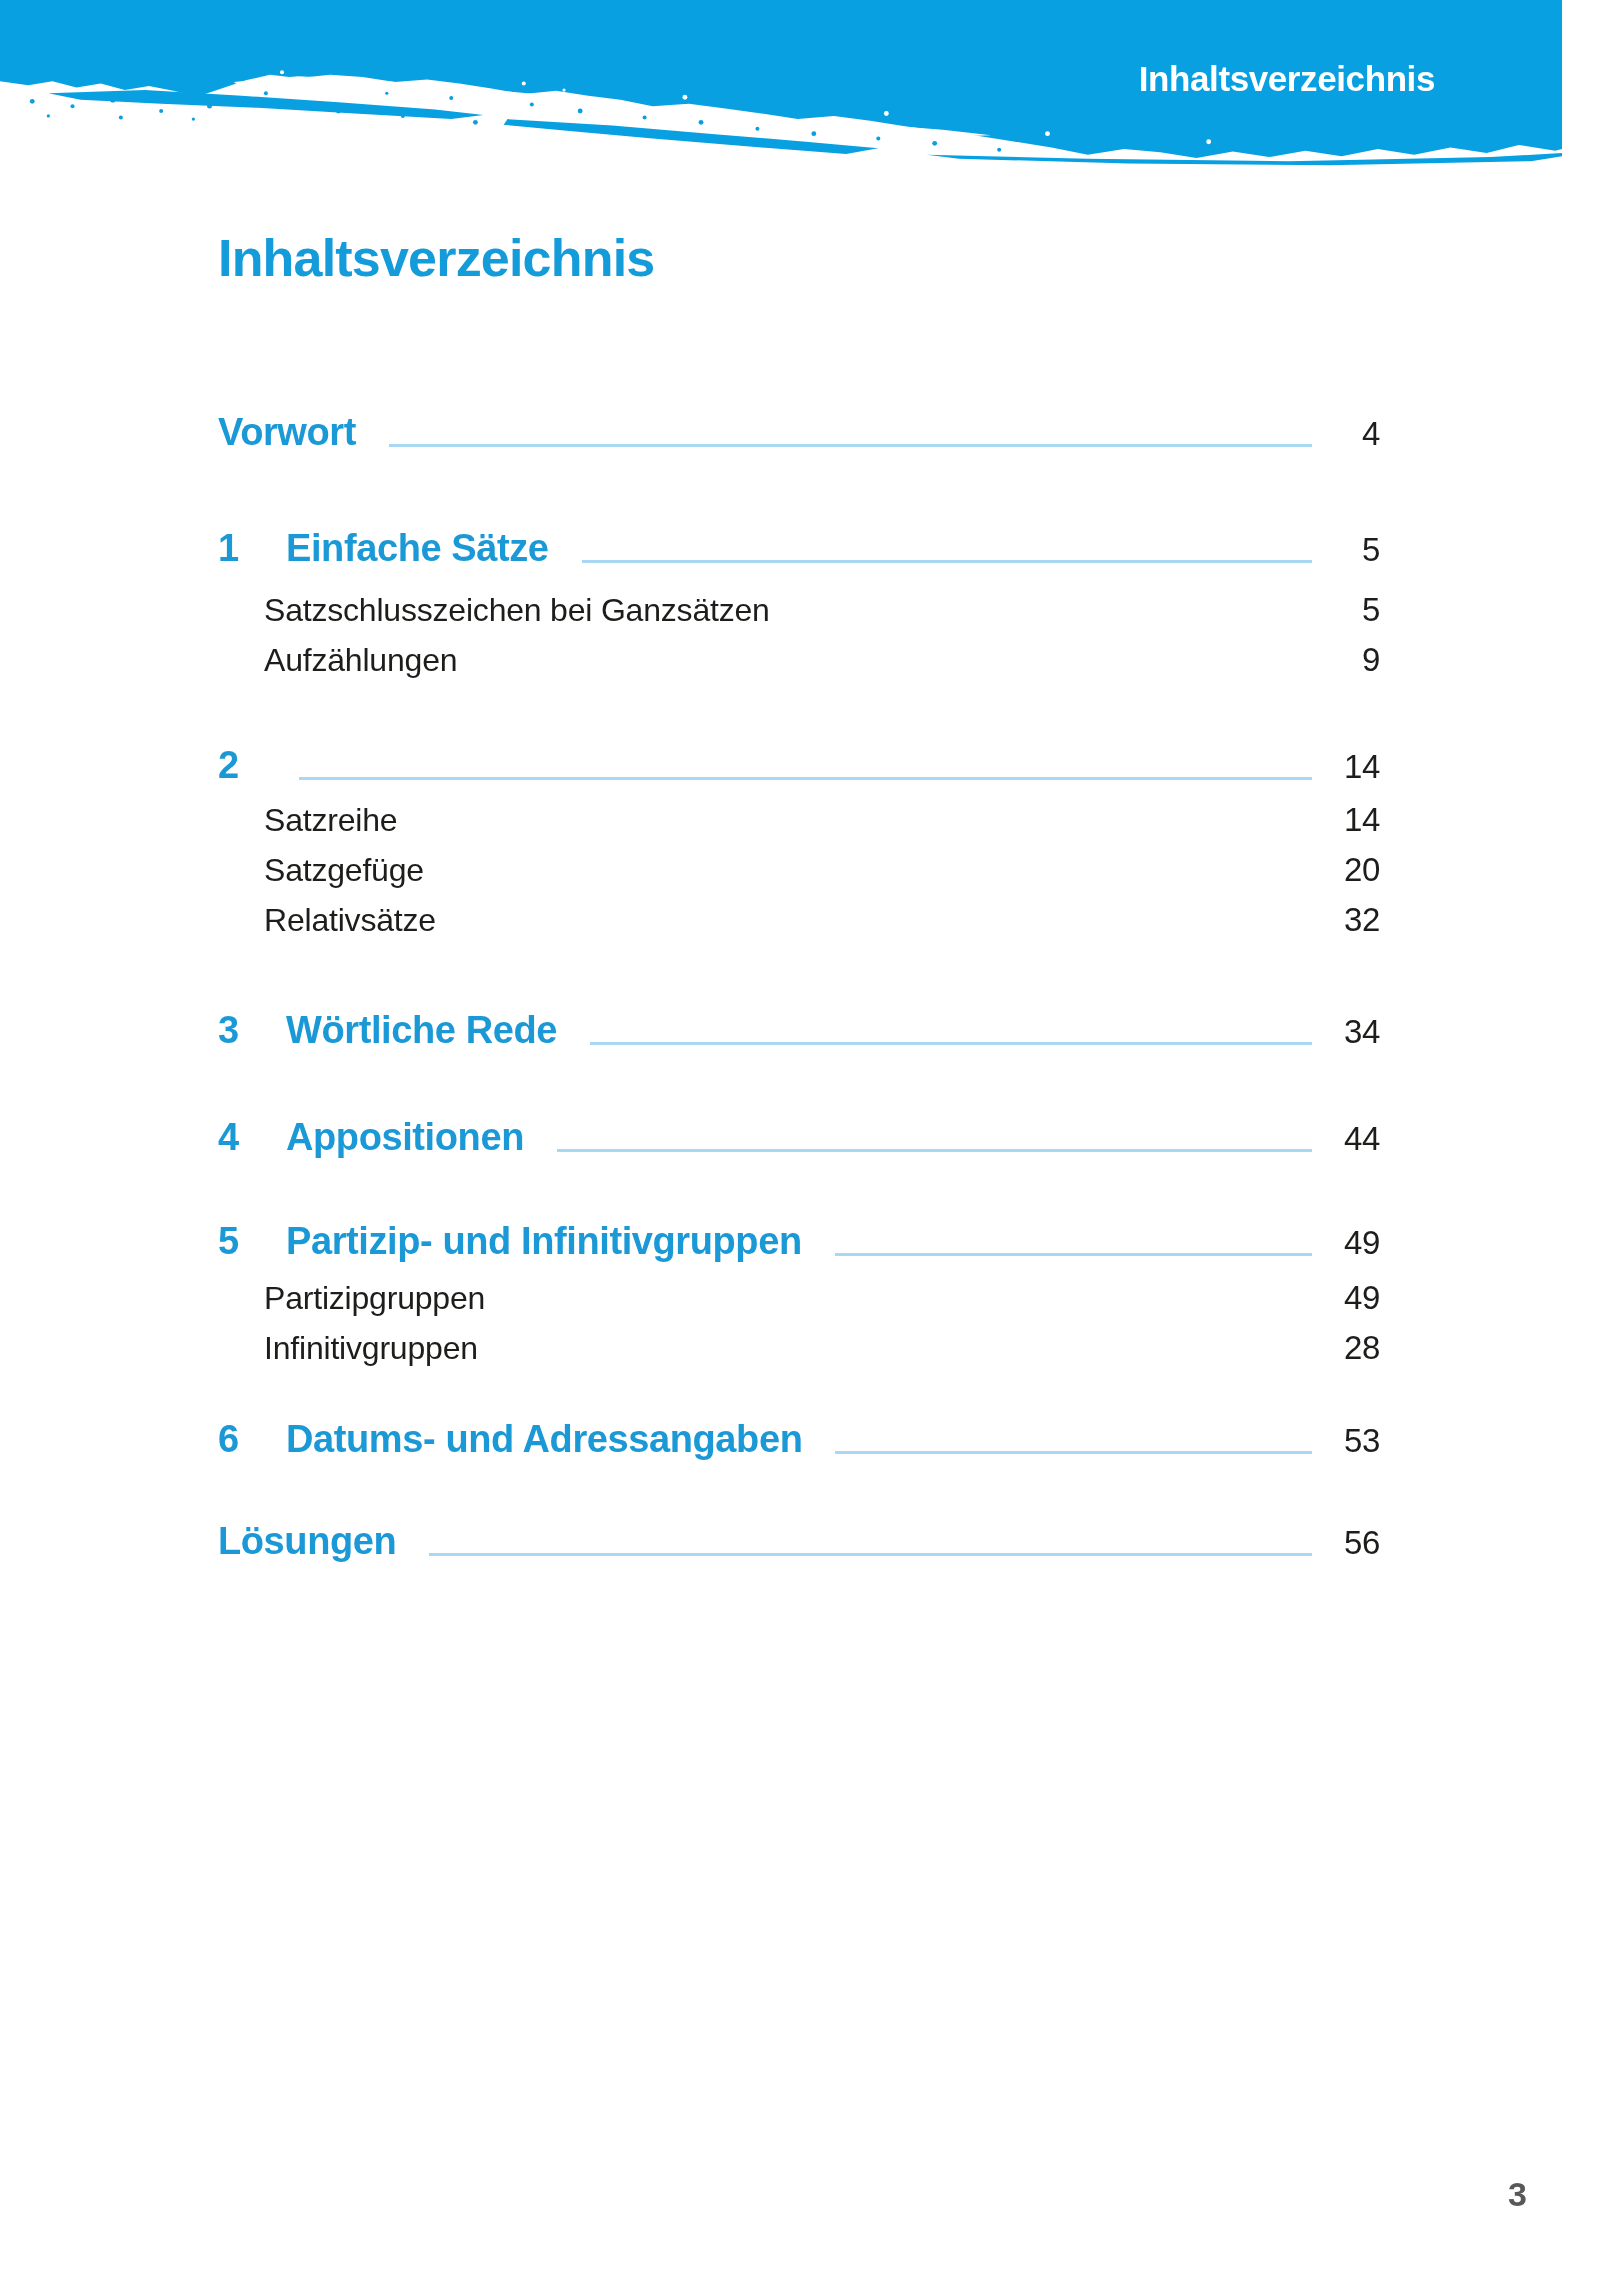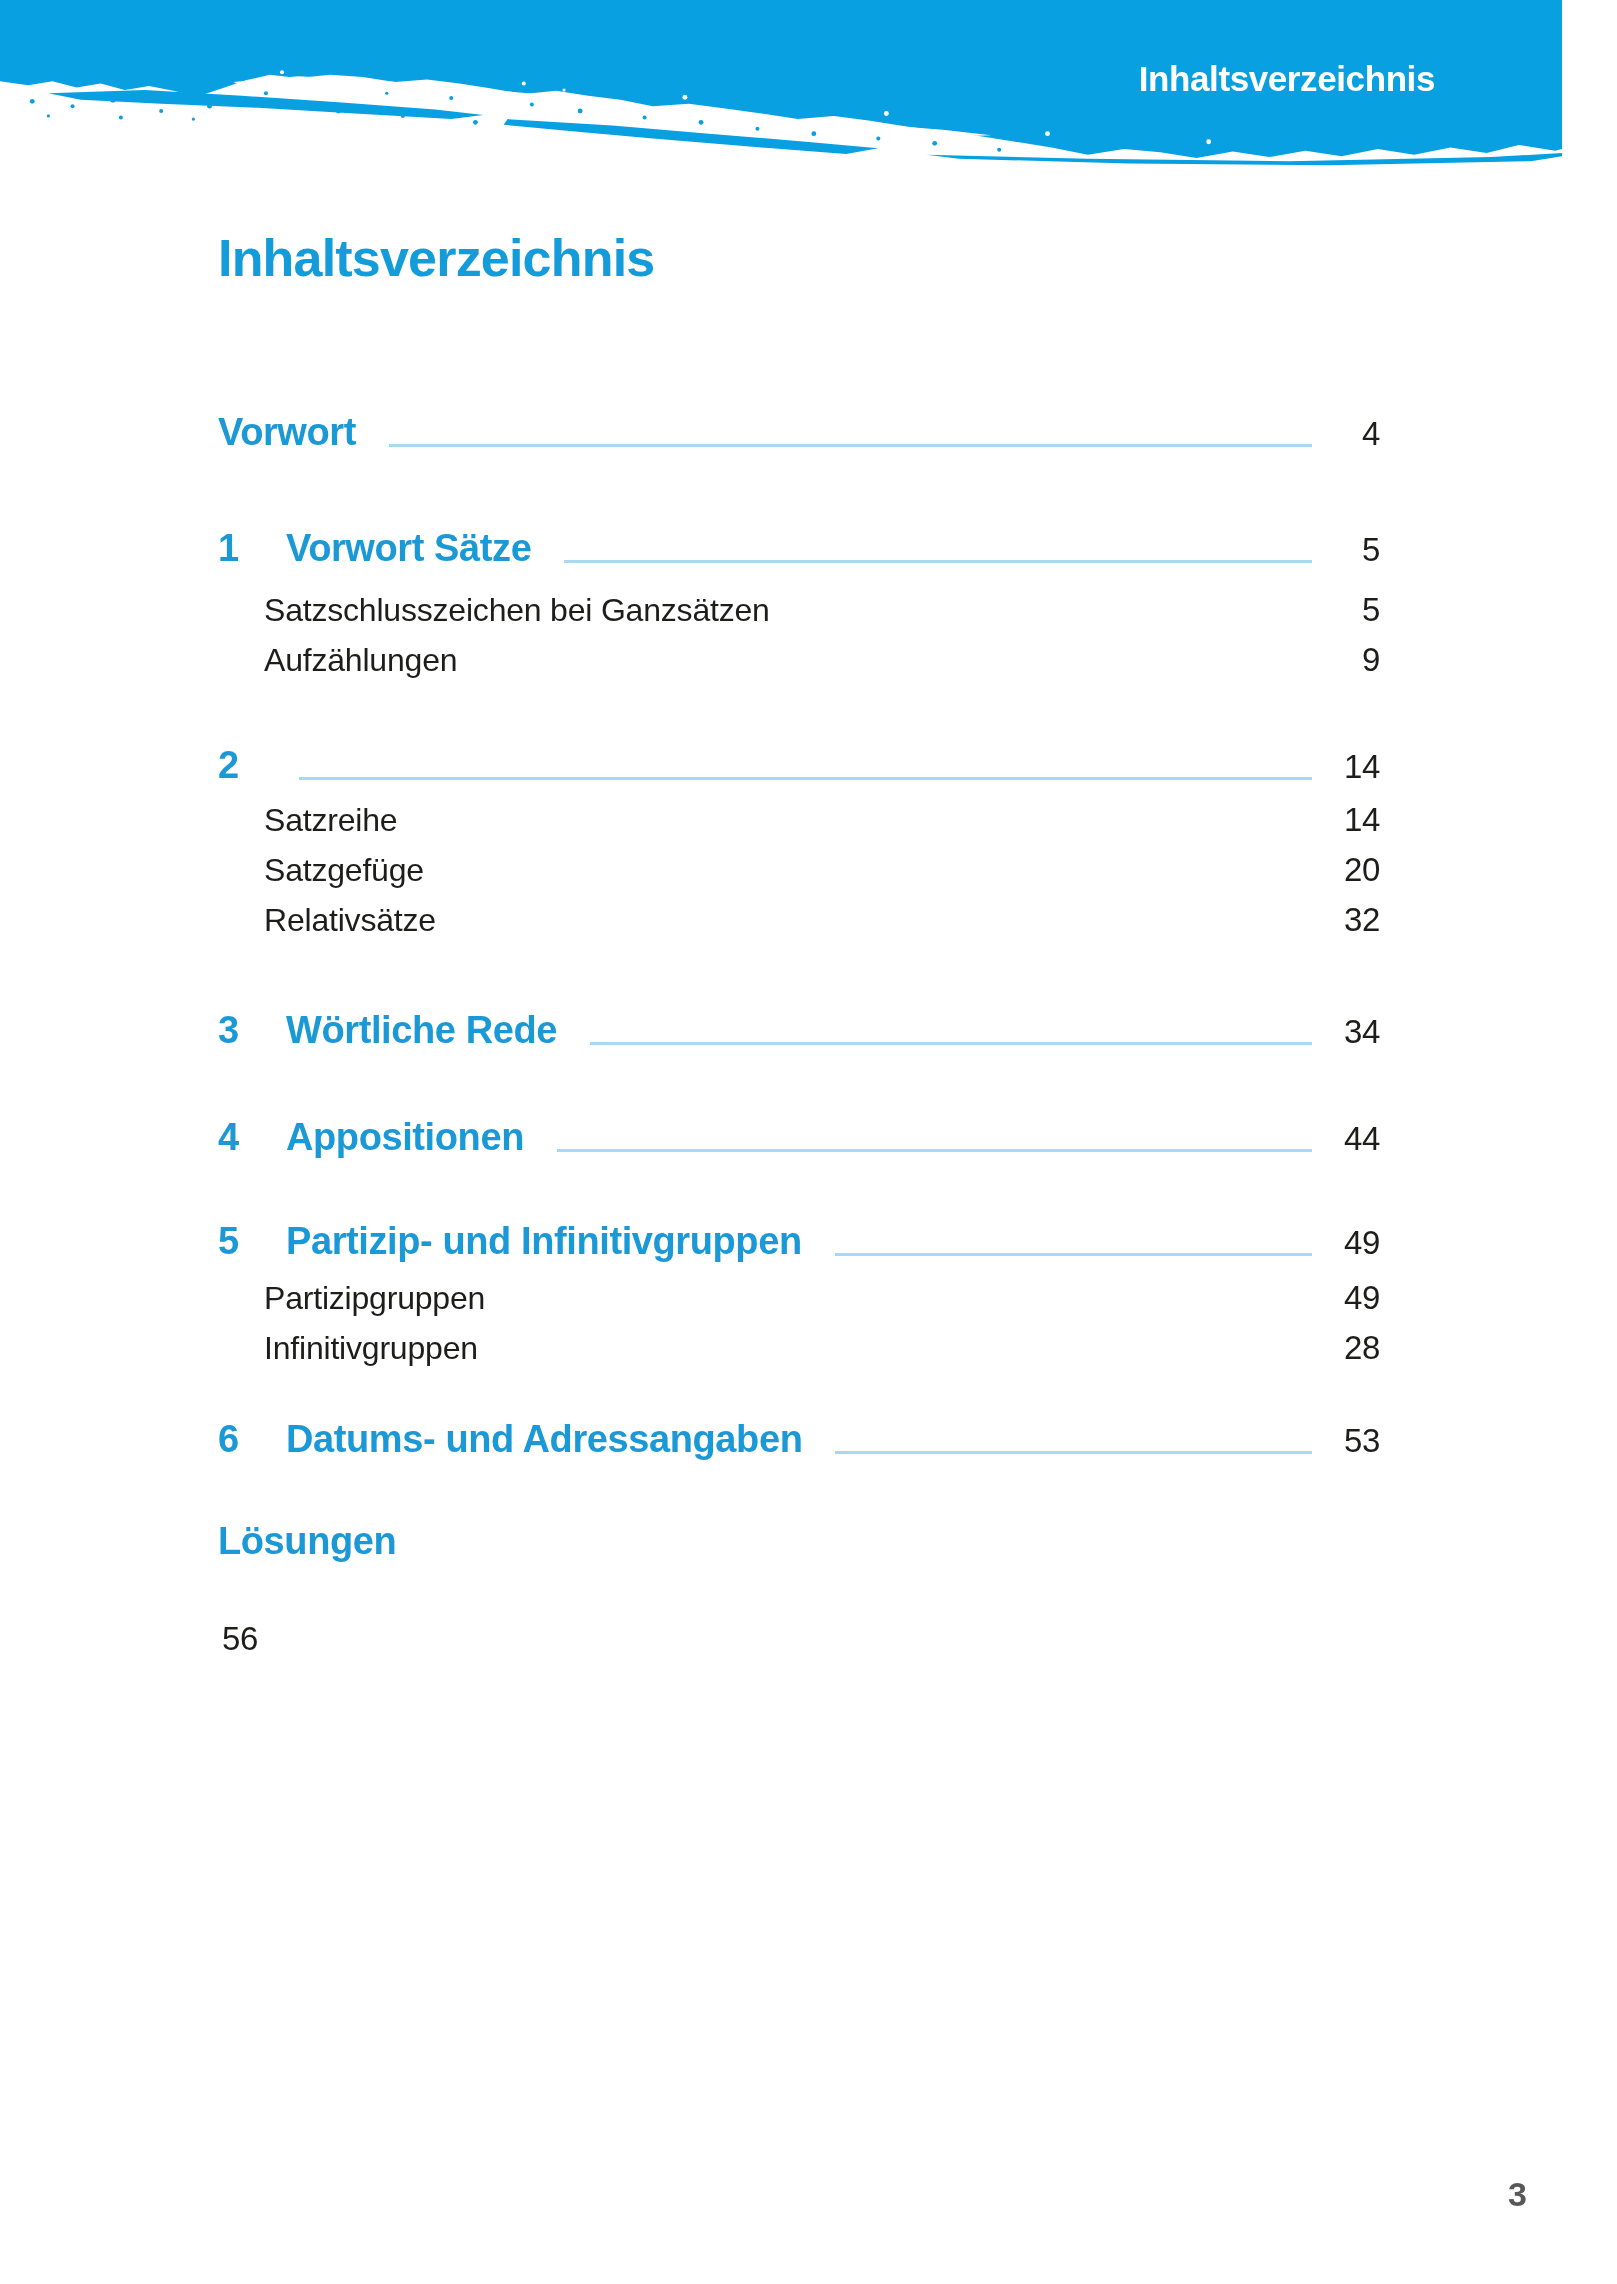--- a/index.html
+++ b/index.html
@@ -55,21 +55,21 @@
 
   .sub { font-size:32px; color:#1d1d1b; line-height:50px; letter-spacing:-0.2px;align-items:flex-end; }
   .sub .lbl { padding-left:46px; white-space:nowrap; }
   .sub .spacer { flex:1 1 auto; }
 
   
   .mt-87 { margin-top:70px; }
   .mt-78 { margin-top:63px; }
   .mt-76 { margin-top:61px; }
   .mt-72 { margin-top:58px; }
-  .mt-69 { margin-top:56px;flex-direction:column; }
+  .mt-69 { margin-top:56px; }
   .mt-55 { margin-top:44px; }
   .mt-16 { margin-top:13px; }
   .mt-10 { margin-top:8px; }
   .mt-7  { margin-top:5.6px; }
 
   
   .folio {
     position:absolute; top:2175px; left:1508px;
     font-size:34px; font-weight:bold; color:#58585a;
   }
@@ -132,21 +132,21 @@
   <nav class="toc">
 
     <div class="row chap">
       <span class="lbl">Vorwort</span>
       <span class="leader"></span>
       <span class="pg">4</span>
     </div>
 
     <div class="row chap mt-87">
       <span class="num">1</span>
-      <span class="lbl">Vorwort Sätze</span>
+      <span class="lbl">Einfache Sätze</span>
       <span class="leader"></span>
       <span class="pg">5</span>
     </div>
     <div class="row sub mt-16">
       <span class="lbl">Satzschlusszeichen bei Ganzsätzen</span>
       <span class="spacer"></span>
       <span class="pg">5</span>
     </div>
     <div class="row sub">
       <span class="lbl">Aufzählungen</span>

